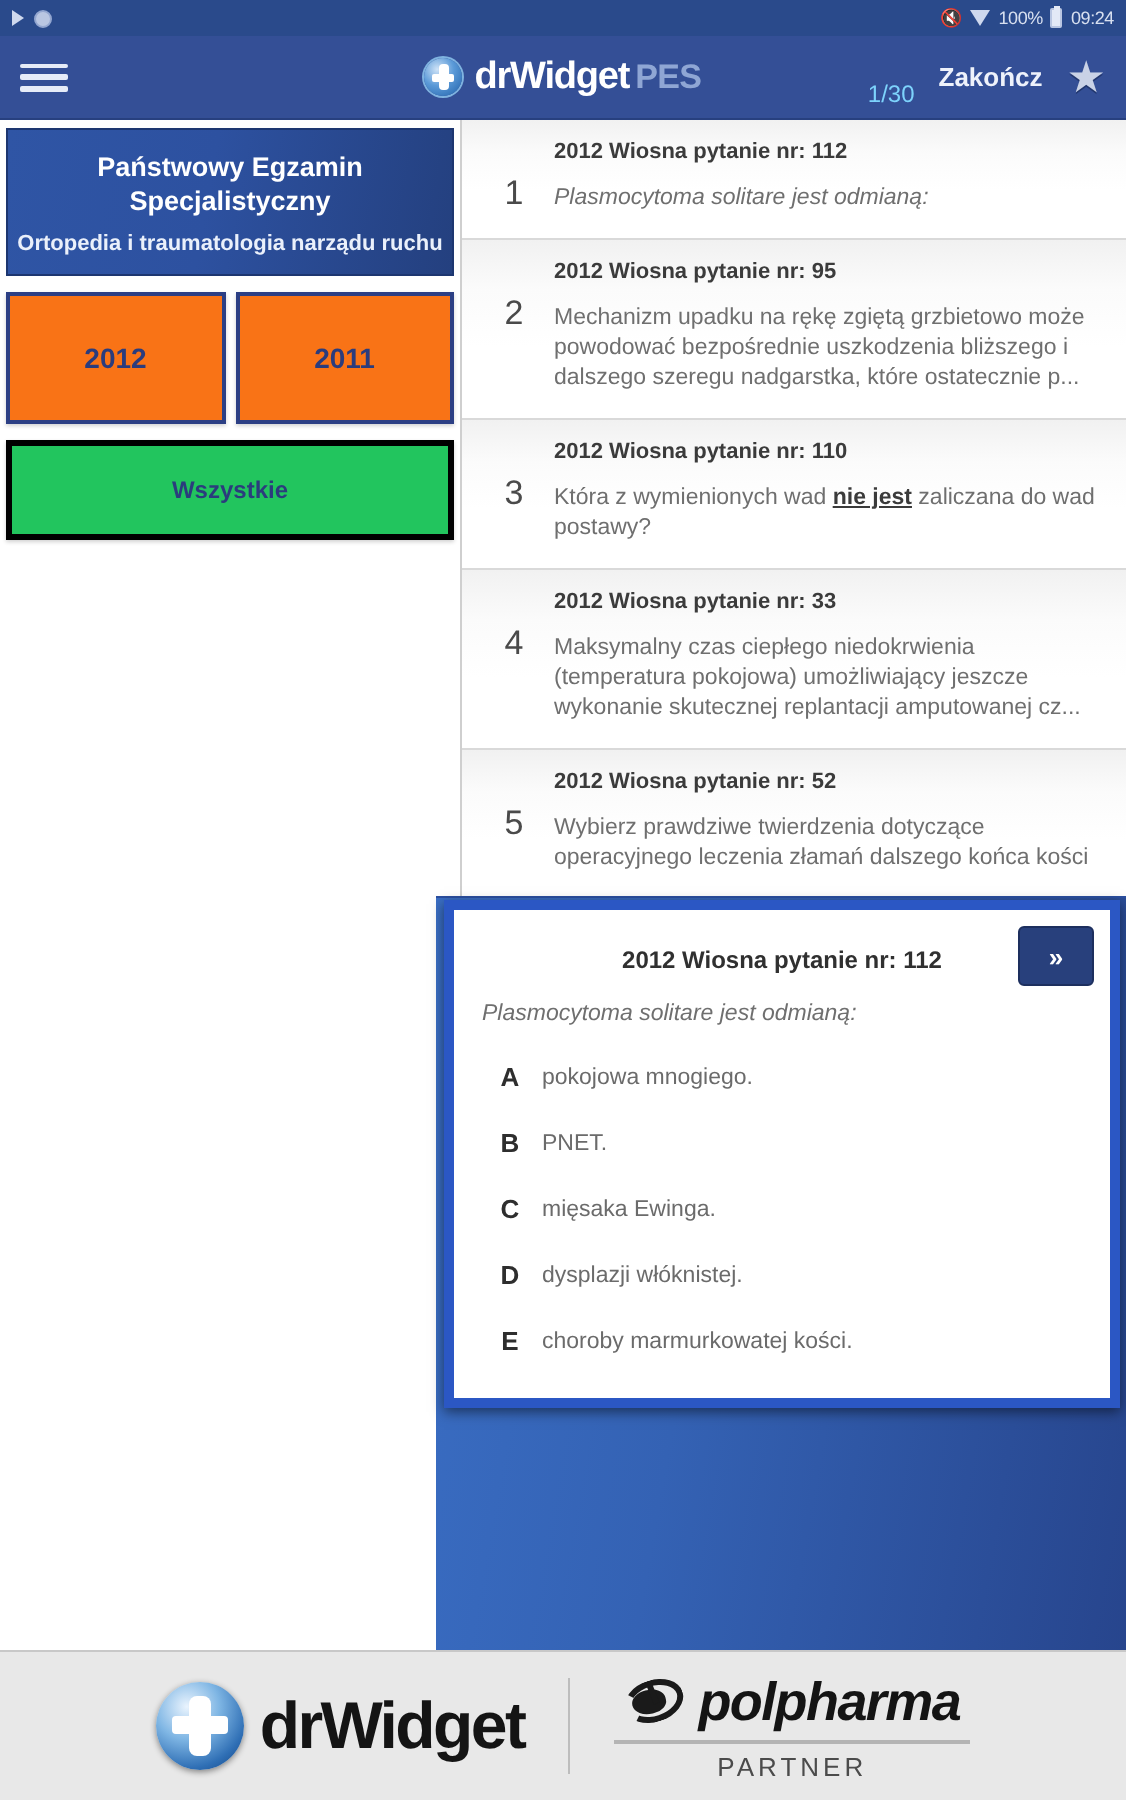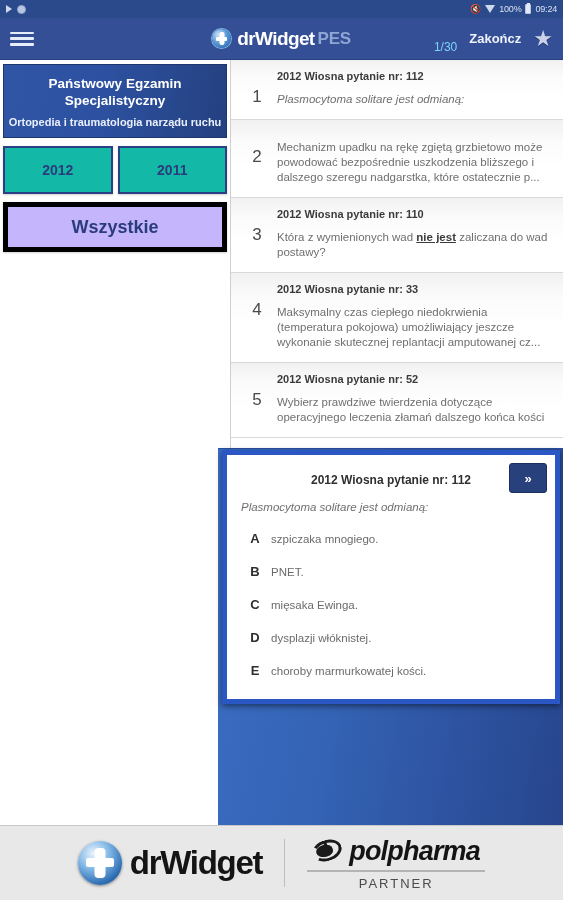--- a/index.html
+++ b/index.html
@@ -88,32 +88,32 @@
     background: linear-gradient(100deg,#2f55a5 0%,#2d51a0 45%,#24407f 100%);
     border: 1px solid #1d3670; height: 74px;
     display:flex; flex-direction:column; align-items:center; justify-content:center;
     padding: 4px 2px;
   }
   .exam-title { color:#ffffff; font-size:13.5px; font-weight:bold; text-align:center; line-height:17px; }
   .exam-sub { color:#eaf0fb; font-size:11px; font-weight:bold; text-align:center; margin-top:7px; }
 
   .btn-row { display:flex; gap: 5px; margin-top: 8px; }
   .yr-btn {
-    flex: 1; height: 48px; background:#14b8a6;
+    flex: 1; height: 66px; background:#f97316;
     border: 2px solid #2c3f84;
     display:flex; align-items:center; justify-content:center;
     color:#2b3c7d; font-size:14px; font-weight:bold;
     box-shadow: 0 1px 2px rgba(0,0,0,0.18);
     cursor: pointer;
   }
   .all-btn {
-    margin-top: 8px; height: 50px; background:#c4b5fd;
-    border: 5px solid #000000;
+    margin-top: 8px; height: 50px; background:#22c55e;
+    border: 3px solid #000000;
     display:flex; align-items:center; justify-content:center;
-    color:#2b3c7d; font-size:18px; font-weight:bold;
+    color:#2b3c7d; font-size:12px; font-weight:bold;
     box-shadow: 0 1px 2px rgba(0,0,0,0.18);
     cursor: pointer;
   }
 
   
   .listpane {
     flex: 1; position: relative; background:#ffffff;
     border-left: 1px solid #cfcfcf; overflow: hidden;
   }
   .q-item {
@@ -281,20 +281,21 @@
         <div class="q-num">1</div>
         <div class="q-body">
           <div class="q-head">2012 Wiosna pytanie nr: 112</div>
           <div class="q-text">Plasmocytoma solitare jest odmianą:</div>
         </div>
       </div>
 
       <div class="q-item">
         <div class="q-num">2</div>
         <div class="q-body">
+          <div class="q-head">2012 Wiosna pytanie nr: 95</div>
           <div class="q-text plain">Mechanizm upadku na rękę zgiętą grzbietowo może powodować bezpośrednie uszkodzenia bliższego i dalszego szeregu nadgarstka, które ostatecznie p...</div>
         </div>
       </div>
 
       <div class="q-item">
         <div class="q-num">3</div>
         <div class="q-body">
           <div class="q-head">2012 Wiosna pytanie nr: 110</div>
           <div class="q-text plain"><span>Która z wymienionych wad </span><b>nie jest</b><span> zaliczana do wad postawy?</span></div>
         </div>
@@ -323,21 +324,21 @@
 
   <div class="dialog">
     <div class="dlg-head">
       <span class="dlg-title">2012 Wiosna pytanie nr: 112</span>
       <div class="next-btn">»</div>
     </div>
     <div class="dlg-stem">Plasmocytoma solitare jest odmianą:</div>
 
     <div class="opt">
       <span class="opt-letter">A</span>
-      <span class="opt-text">szpiczaka mnogiego.</span>
+      <span class="opt-text">pokojowa mnogiego.</span>
     </div>
     <div class="opt">
       <span class="opt-letter">B</span>
       <span class="opt-text">PNET.</span>
     </div>
     <div class="opt">
       <span class="opt-letter">C</span>
       <span class="opt-text">mięsaka Ewinga.</span>
     </div>
     <div class="opt">

